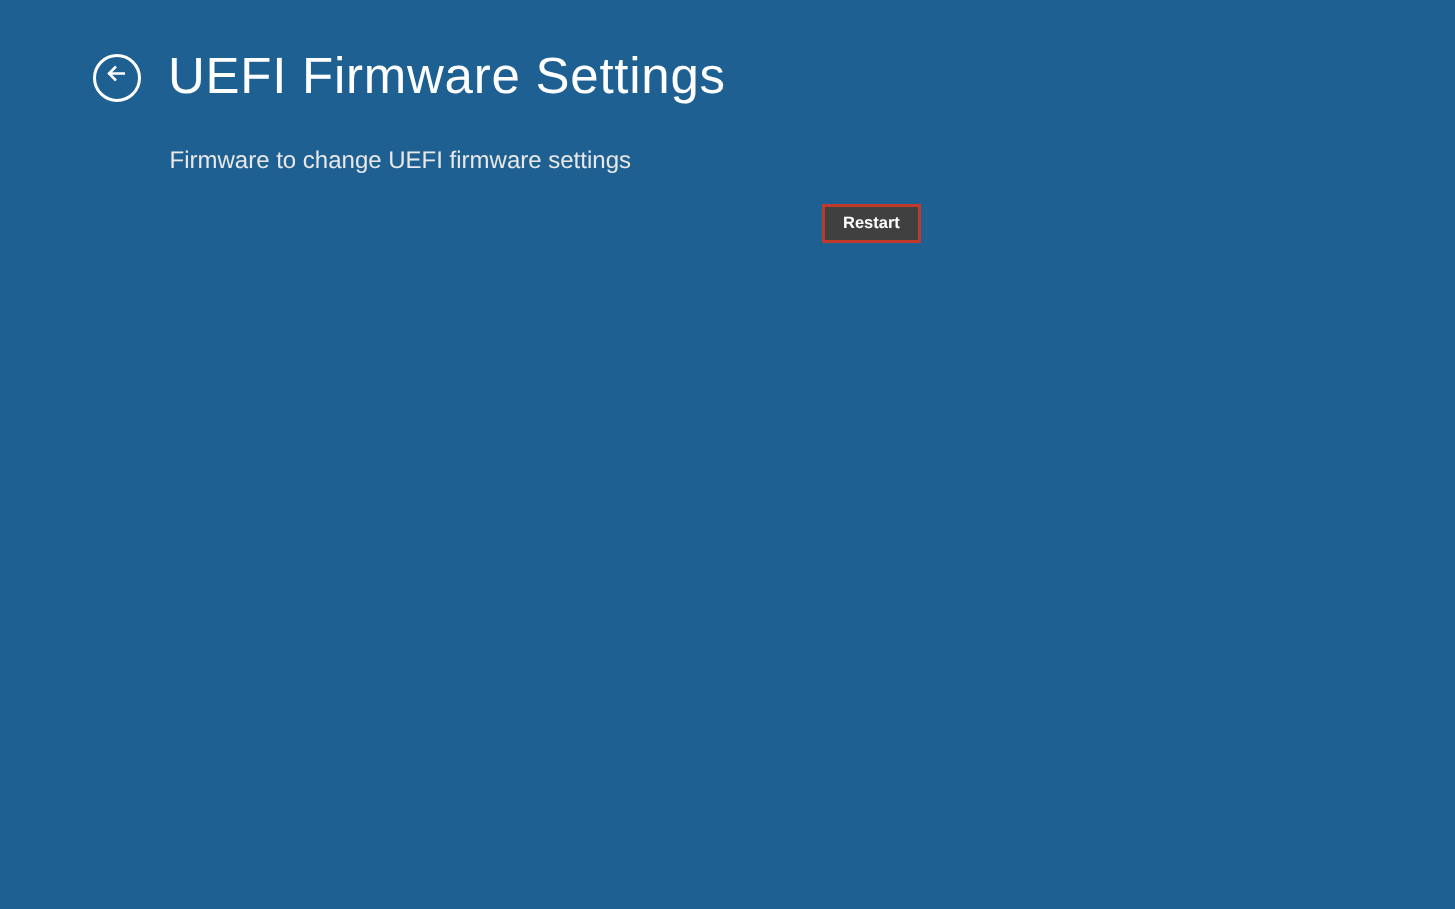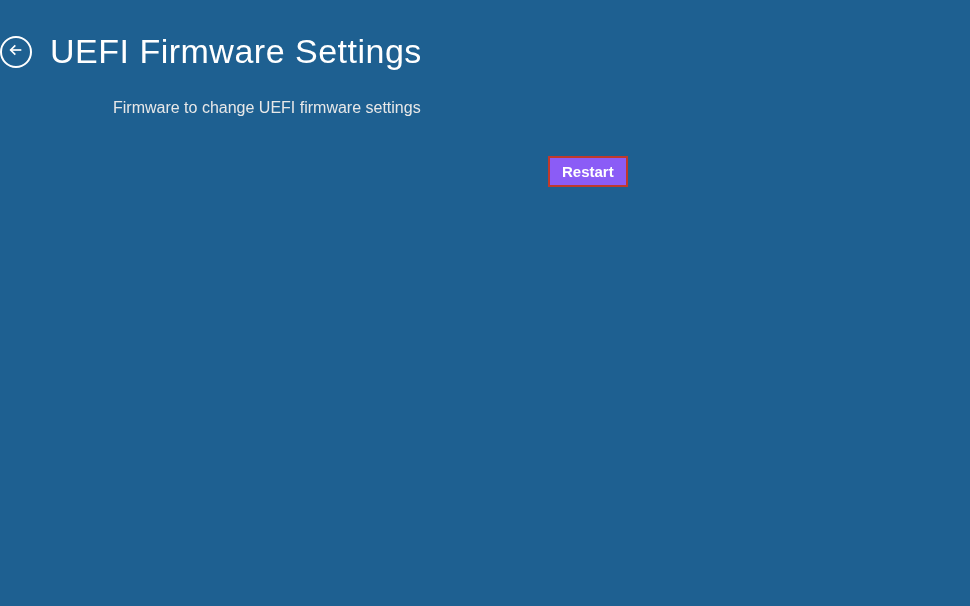--- a/index.html
+++ b/index.html
@@ -13,20 +13,21 @@
       background-color: #1e6091;
       font-family: "Segoe UI", "Segoe UI Light", Arial, sans-serif;
       color: #ffffff;
       overflow: hidden;
       position: relative;
     }
     .header {
       display: flex;
       align-items: center;
       padding-top: 32px;
+      padding-left: 62px;
     }
     .back-button {
       width: 32px;
       height: 32px;
       border: 2px solid #ffffff;
       border-radius: 50%;
       display: flex;
       align-items: center;
       justify-content: center;
       cursor: pointer;
@@ -45,24 +46,24 @@
     .description {
       padding-left: 113px;
       padding-top: 28px;
       font-size: 16px;
       font-weight: 300;
       color: #e8e8e8;
     }
     .restart-button {
       position: absolute;
       left: 548px;
-      top: 156px;
-      background-color: #8b5cf6;
+      top: 136px;
+      background-color: #404040;
       color: #ffffff;
-      font-size: 15px;
+      font-size: 11px;
       font-weight: 600;
       padding: 5px 12px;
       border: 2px solid #c0392b;
       cursor: pointer;
       font-family: "Segoe UI", Arial, sans-serif;
     }
   </style>
 </head>
 <body>
 

